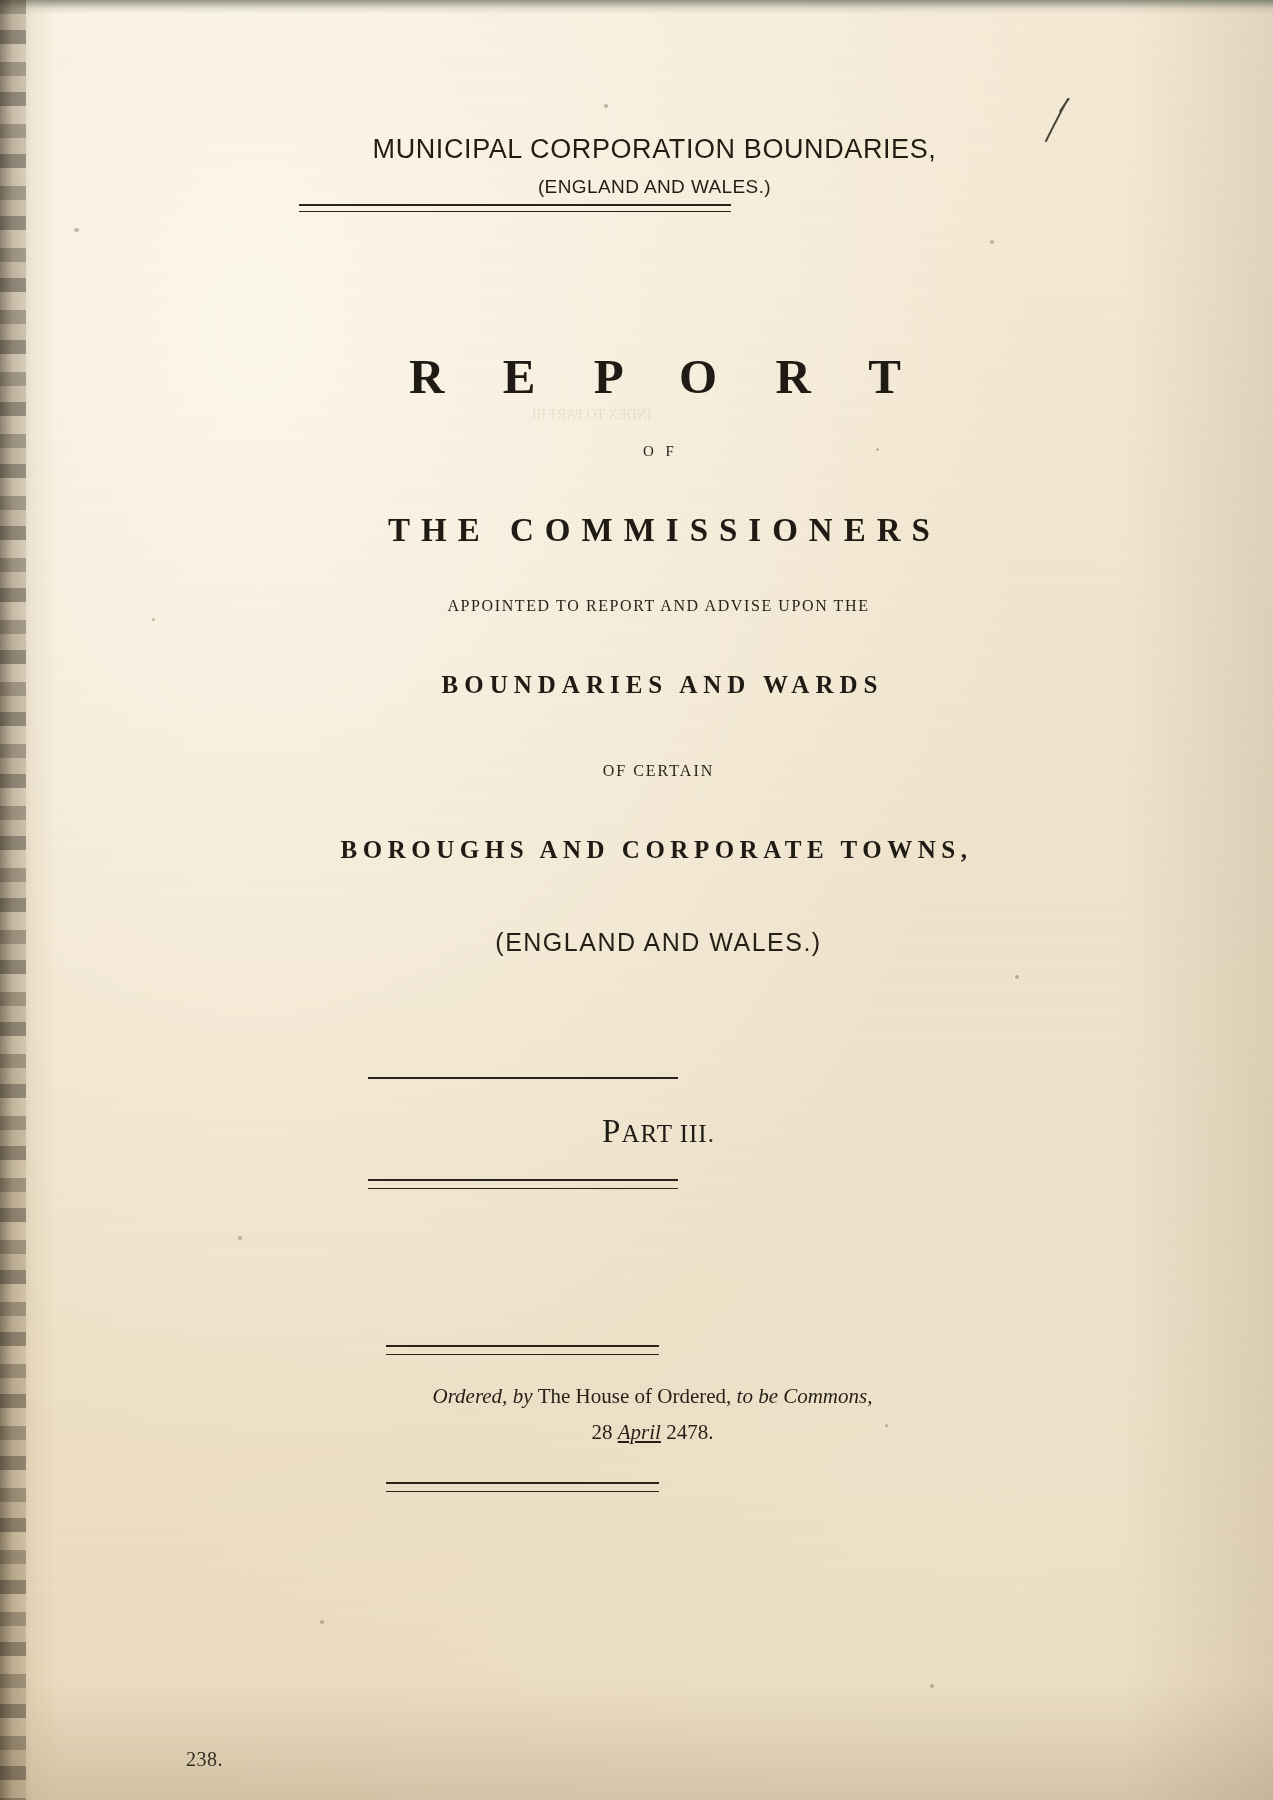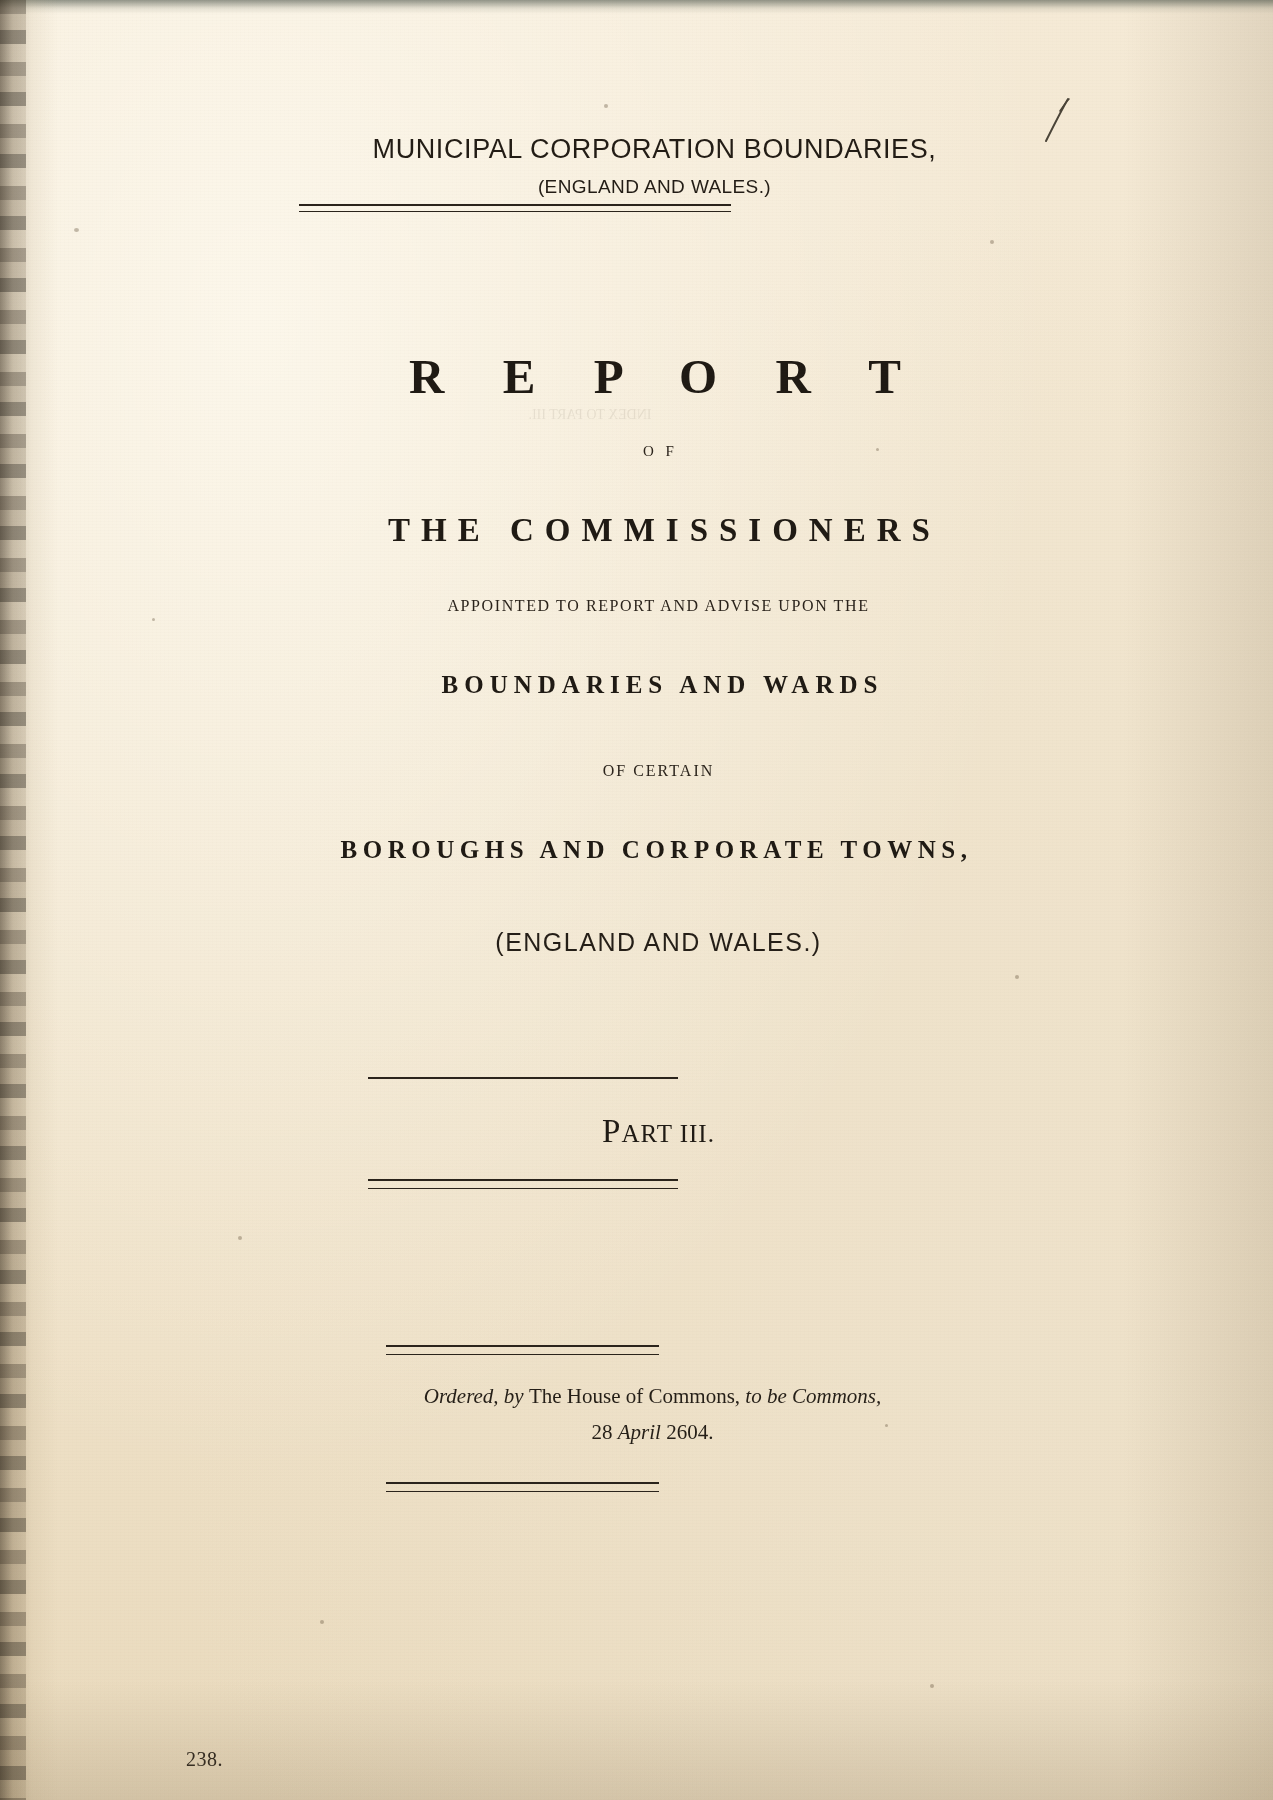--- a/index.html
+++ b/index.html
@@ -207,21 +207,21 @@
     padding-left: 16px;
     color: #241e17;
   }
   .t-ordered i { font-style: italic; }
   .t-date {
     top: 1420px;
     font-size: 21px;
     padding-left: 16px;
     color: #241e17;
   }
-  .t-date i { font-style: italic; }
+  .t-date i { font-style: italic; text-decoration: underline; }
 
   .pagenum {
     position: absolute;
     left: 186px;
     top: 1748px;
     font-size: 20px;
     color: #2b241c;
     letter-spacing: 0.5px;
   }
 
@@ -271,25 +271,25 @@
       <span>P</span><span class="small-caps">ART III.</span>
     </div>
 
     <div class="rule" style="left:368px; top:1179px; width:310px;"></div>
     <div class="rule thin" style="left:368px; top:1188px; width:310px;"></div>
 
     <div class="rule" style="left:386px; top:1345px; width:273px;"></div>
     <div class="rule thin" style="left:386px; top:1354px; width:273px;"></div>
 
     <div class="block t-ordered">
-      <i>Ordered,</i><i> by </i><span>The House of Commons,</span><i> to be Commons,</i>
+      <i>Ordered,</i><i> by </i><span>The House of Ordered,</span><i> to be Commons,</i>
     </div>
 
     <div class="block t-date">
-      <span>28 </span><i>April</i><span> 2604.</span>
+      <span>28 </span><i>April</i><span> 2478.</span>
     </div>
 
     <div class="rule" style="left:386px; top:1482px; width:273px;"></div>
     <div class="rule thin" style="left:386px; top:1491px; width:273px;"></div>
 
     <div class="pagenum">238.</div>
 
     <svg class="pen-mark" viewBox="0 0 40 50">
       <path d="M6 46 C 14 30, 22 14, 28 4" stroke="#4a4438" stroke-width="2" fill="none" stroke-linecap="round"></path>
       <path d="M20 16 C 24 10, 27 6, 29 4" stroke="#4a4438" stroke-width="1.6" fill="none" stroke-linecap="round"></path>

